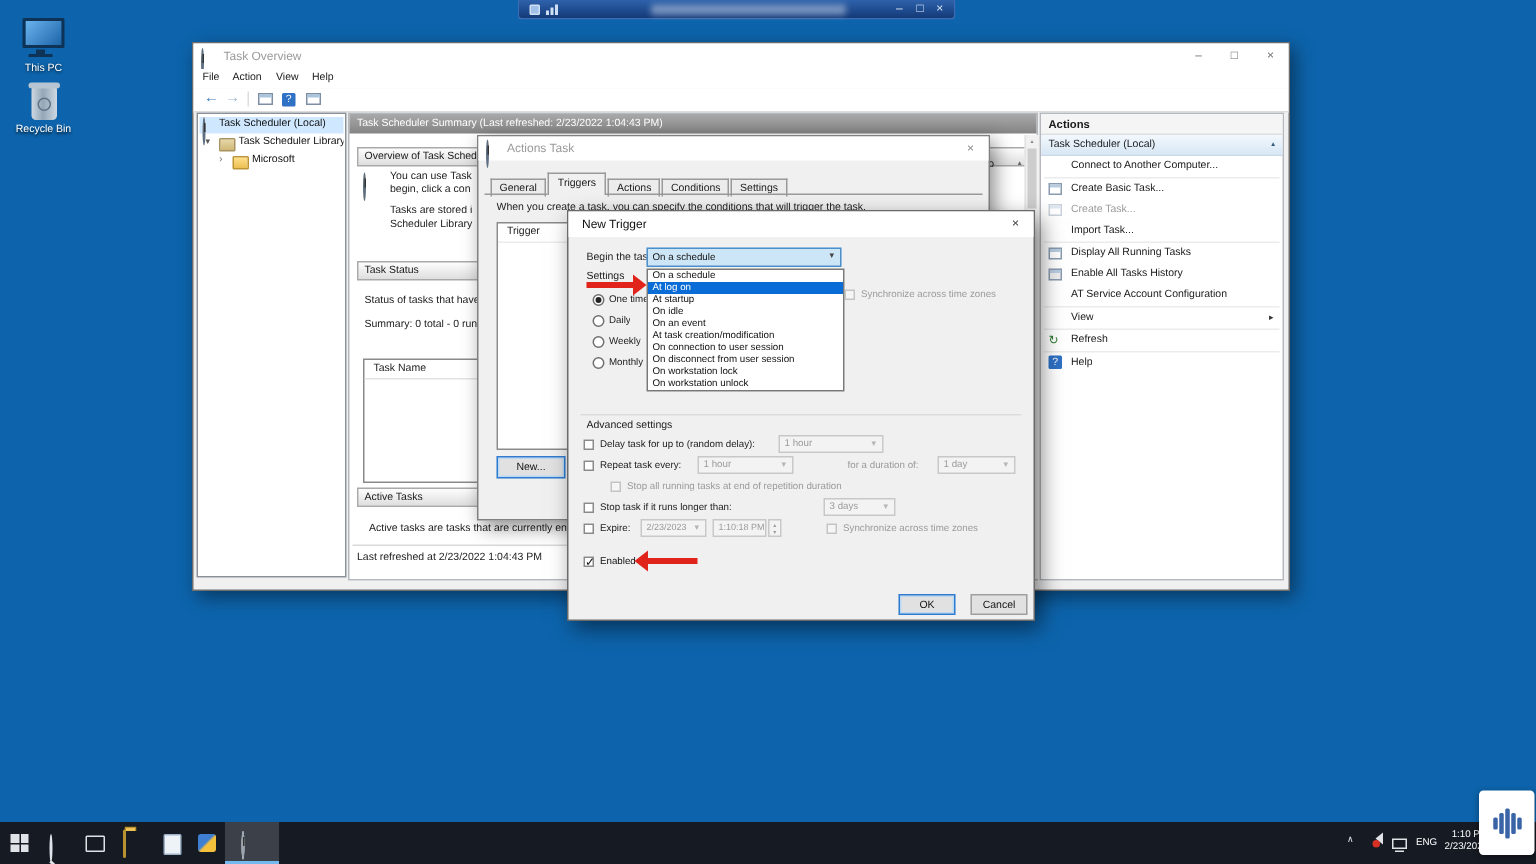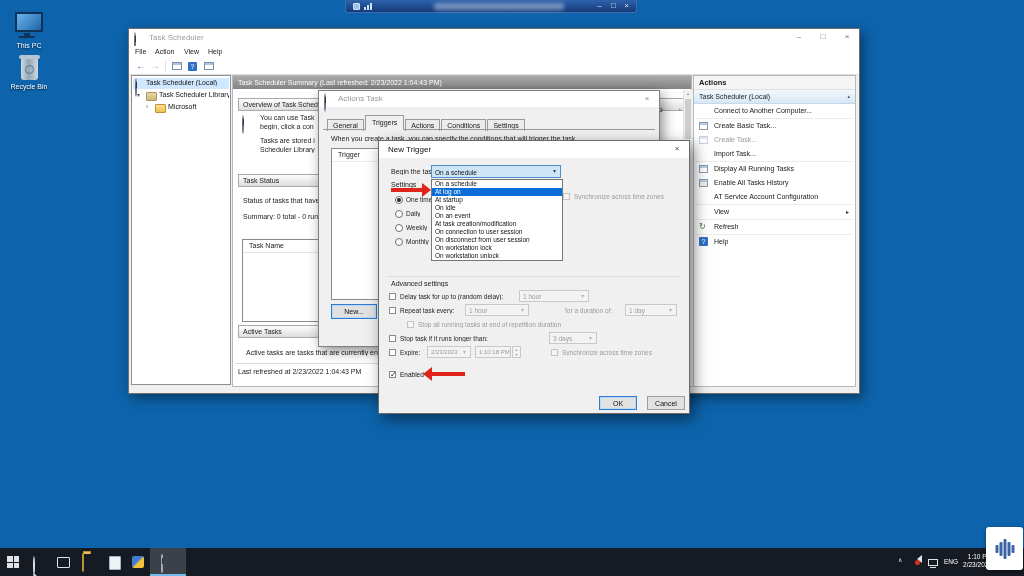--- a/index.html
+++ b/index.html
@@ -129,21 +129,21 @@
     <div class="dlabel" style="margin-top:10px;">This PC</div>
   </div>
   <div class="abs" style="left:0;top:58px;width:58px;">
     <div class="bin"></div>
     <div class="dlabel">Recycle Bin</div>
   </div>
 
   <div class="abs win" style="left:128px;top:28px;width:730px;height:364px;">
     <div class="abs tbar">
       <span class="abs clockicon" style="left:5px;top:4px;width:9px;height:9px;"></span>
-      <span class="abs ttxt nw" style="left:20px;top:4px;">Task Scheduler</span>
+      <span class="abs ttxt nw" style="left:20px;top:4px;">Task Overview</span>
       <span class="abs wctrl" style="right:48px;">–</span>
       <span class="abs wctrl" style="right:24px;">□</span>
       <span class="abs wctrl" style="right:0;">×</span>
     </div>
     <div class="abs" style="left:0;top:17px;right:0;height:13px;background:#fff;">
       <span class="abs menuitem" style="left:6px;top:2px;">File</span>
       <span class="abs menuitem" style="left:26px;top:2px;">Action</span>
       <span class="abs menuitem" style="left:55px;top:2px;">View</span>
       <span class="abs menuitem" style="left:79px;top:2px;">Help</span>
     </div>

